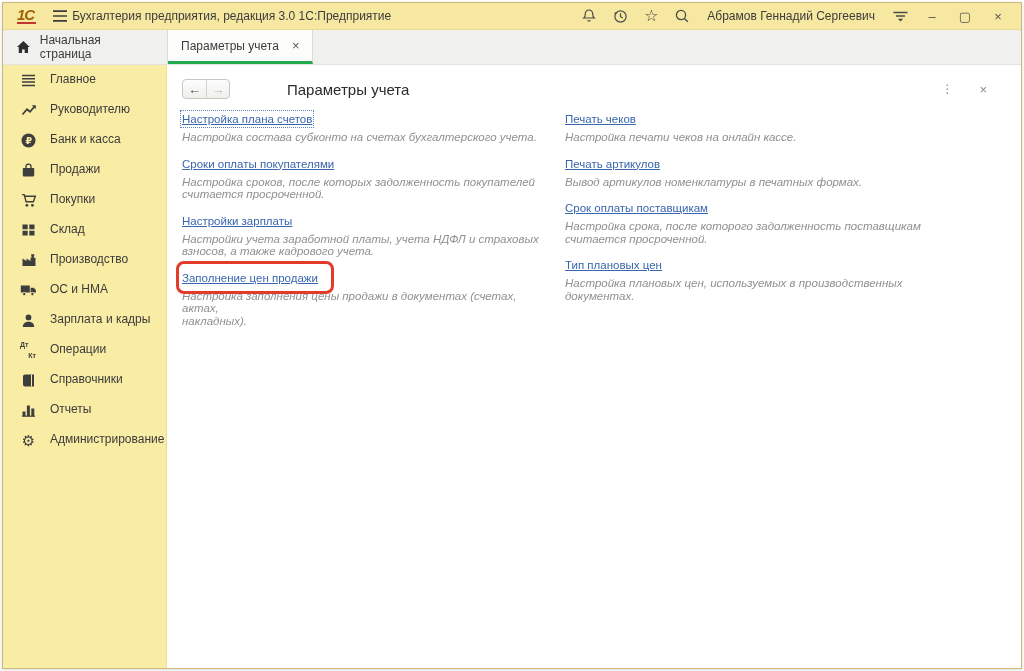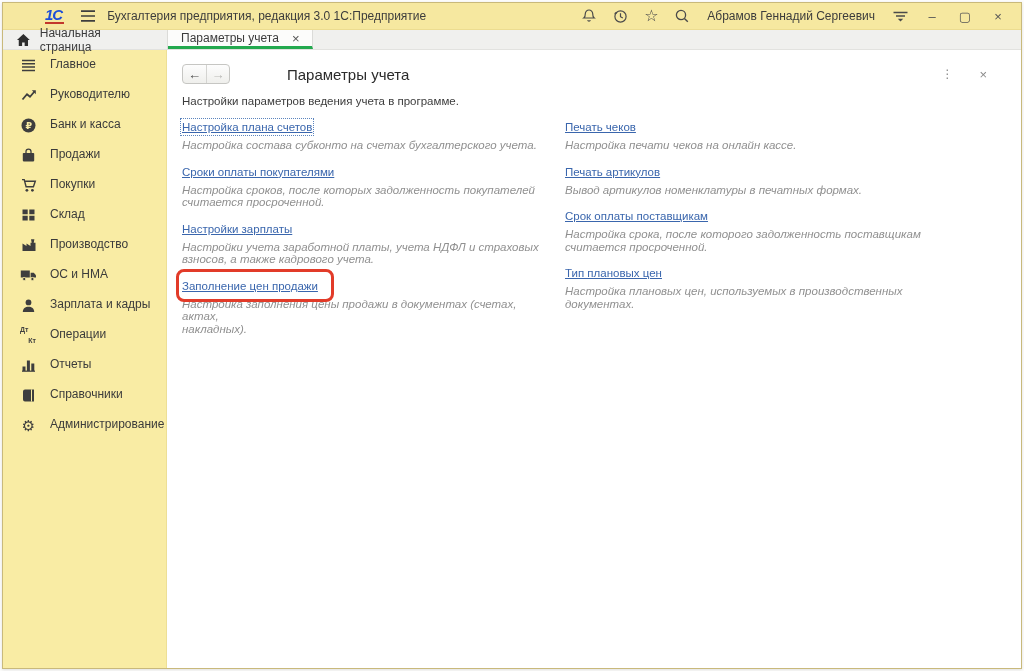--- a/index.html
+++ b/index.html
@@ -19,41 +19,40 @@
   }
   
   .titlebar {
     height:27px; background:#f6e8a0;
     display:flex; align-items:center;
     padding:0 10px 0 14px;
     border-bottom:1px solid #ecdc90;
     flex:0 0 auto;
   }
   .logo-1c {
-    color:#1d4ed8; font-weight:bold; font-style:italic;
+    color:#a16207; font-weight:bold; font-style:italic;
     font-size:15px; letter-spacing:-1px;
     border-bottom:2px solid #c2372c; line-height:14px;
     padding-right:2px;
-    margin-left:28px;
   }
   .hamburger { margin-left:16px; cursor:pointer; display:flex; align-items:center; }
-  .titlebar-title { margin-left:11px; font-size:12px; color:#3c3c3c; }
+  .titlebar-title { margin-left:4px; font-size:12px; color:#3c3c3c; }
   .titlebar-right { margin-left:auto; display:flex; align-items:center; gap:7px; }
   .tb-icon {
     width:24px; height:20px; display:flex; align-items:center; justify-content:center;
     cursor:pointer; color:#4a4a4a;
   }
   .username { font-size:12px; color:#3c3c3c; margin:0 6px; cursor:pointer; }
   .winctl { width:26px; height:20px; display:flex; align-items:center; justify-content:center;
     font-size:13px; color:#555; cursor:pointer; }
   .star-glyph { font-size:16px; line-height:16px; color:#4a4a4a; }
 
   
   .tabbar {
-    height:20px; background:#f0f0ee; display:flex; align-items:stretch;
+    height:35px; background:#f0f0ee; display:flex; align-items:stretch;
     flex:0 0 auto; border-bottom:1px solid #e2e2df;
   }
   .tab {
     display:flex; align-items:center; gap:9px;
     padding:0 13px; font-size:12px; color:#3c3c3c;
     border-right:1px solid #dbdbd8; cursor:pointer; position:relative;
   }
   .tab.home { width:165px; }
   .tab.active { background:#fcfcfb; border-bottom:3px solid #23a94e; }
   .tab-close { margin-left:4px; color:#555; font-size:13px; line-height:13px; cursor:pointer; }
@@ -274,36 +273,36 @@
       <div class="side-item">
         <span class="side-icon dtkt">
           <span class="dt">Дт</span>
           <span class="kt">Кт</span>
         </span>
         <span>Операции</span>
       </div>
 
       <div class="side-item">
         <span class="side-icon">
+          <svg width="15" height="15" viewBox="0 0 15 15">
+              <path d="M4 1.5h9v12H4a2 2 0 0 1-2-2v-8a2 2 0 0 1 2-2z" fill="#3e3e3e"></path>
+              <path d="M10.5 1.5v12" stroke="#f9eca4" stroke-width="1"></path>
+            </svg>
+        </span>
+        <span>Справочники</span>
+      </div>
+
+      <div class="side-item">
+        <span class="side-icon">
           <svg width="15" height="14" viewBox="0 0 15 14">
               <path d="M1.5 13V8.6h3V13zM5.9 13V2.5h3V13zM10.3 13V5.6h3V13z" fill="#3e3e3e"></path>
               <path d="M1 13.2h13" stroke="#3e3e3e" stroke-width="1.2"></path>
             </svg>
         </span>
         <span>Отчеты</span>
-      </div>
-
-      <div class="side-item">
-        <span class="side-icon">
-          <svg width="15" height="15" viewBox="0 0 15 15">
-              <path d="M4 1.5h9v12H4a2 2 0 0 1-2-2v-8a2 2 0 0 1 2-2z" fill="#3e3e3e"></path>
-              <path d="M10.5 1.5v12" stroke="#f9eca4" stroke-width="1"></path>
-            </svg>
-        </span>
-        <span>Справочники</span>
       </div>
 
       <div class="side-item">
         <span class="side-icon">
           <span class="gear-glyph">⚙</span>
         </span>
         <span>Администрирование</span>
       </div>
 
     </div>
@@ -315,21 +314,20 @@
           <span class="navbtn">←</span>
           <span class="navbtn disabled">→</span>
         </span>
         <span class="page-title">Параметры учета</span>
         <span class="header-right">
           <span class="hdr-icon hdr-more">⋮</span>
           <span class="hdr-icon">×</span>
         </span>
       </div>
 
-      <div class="subtitle">Настройки параметров ведения учета в программе.</div>
 
       <div class="cols">
 
         <div>
           <div class="link-block">
             <a class="settings-link focused">Настройка плана счетов</a>
             <div class="link-desc">Настройка состава субконто на счетах бухгалтерского учета.</div>
           </div>
           <div class="link-block">
             <a class="settings-link">Сроки оплаты покупателями</a>

